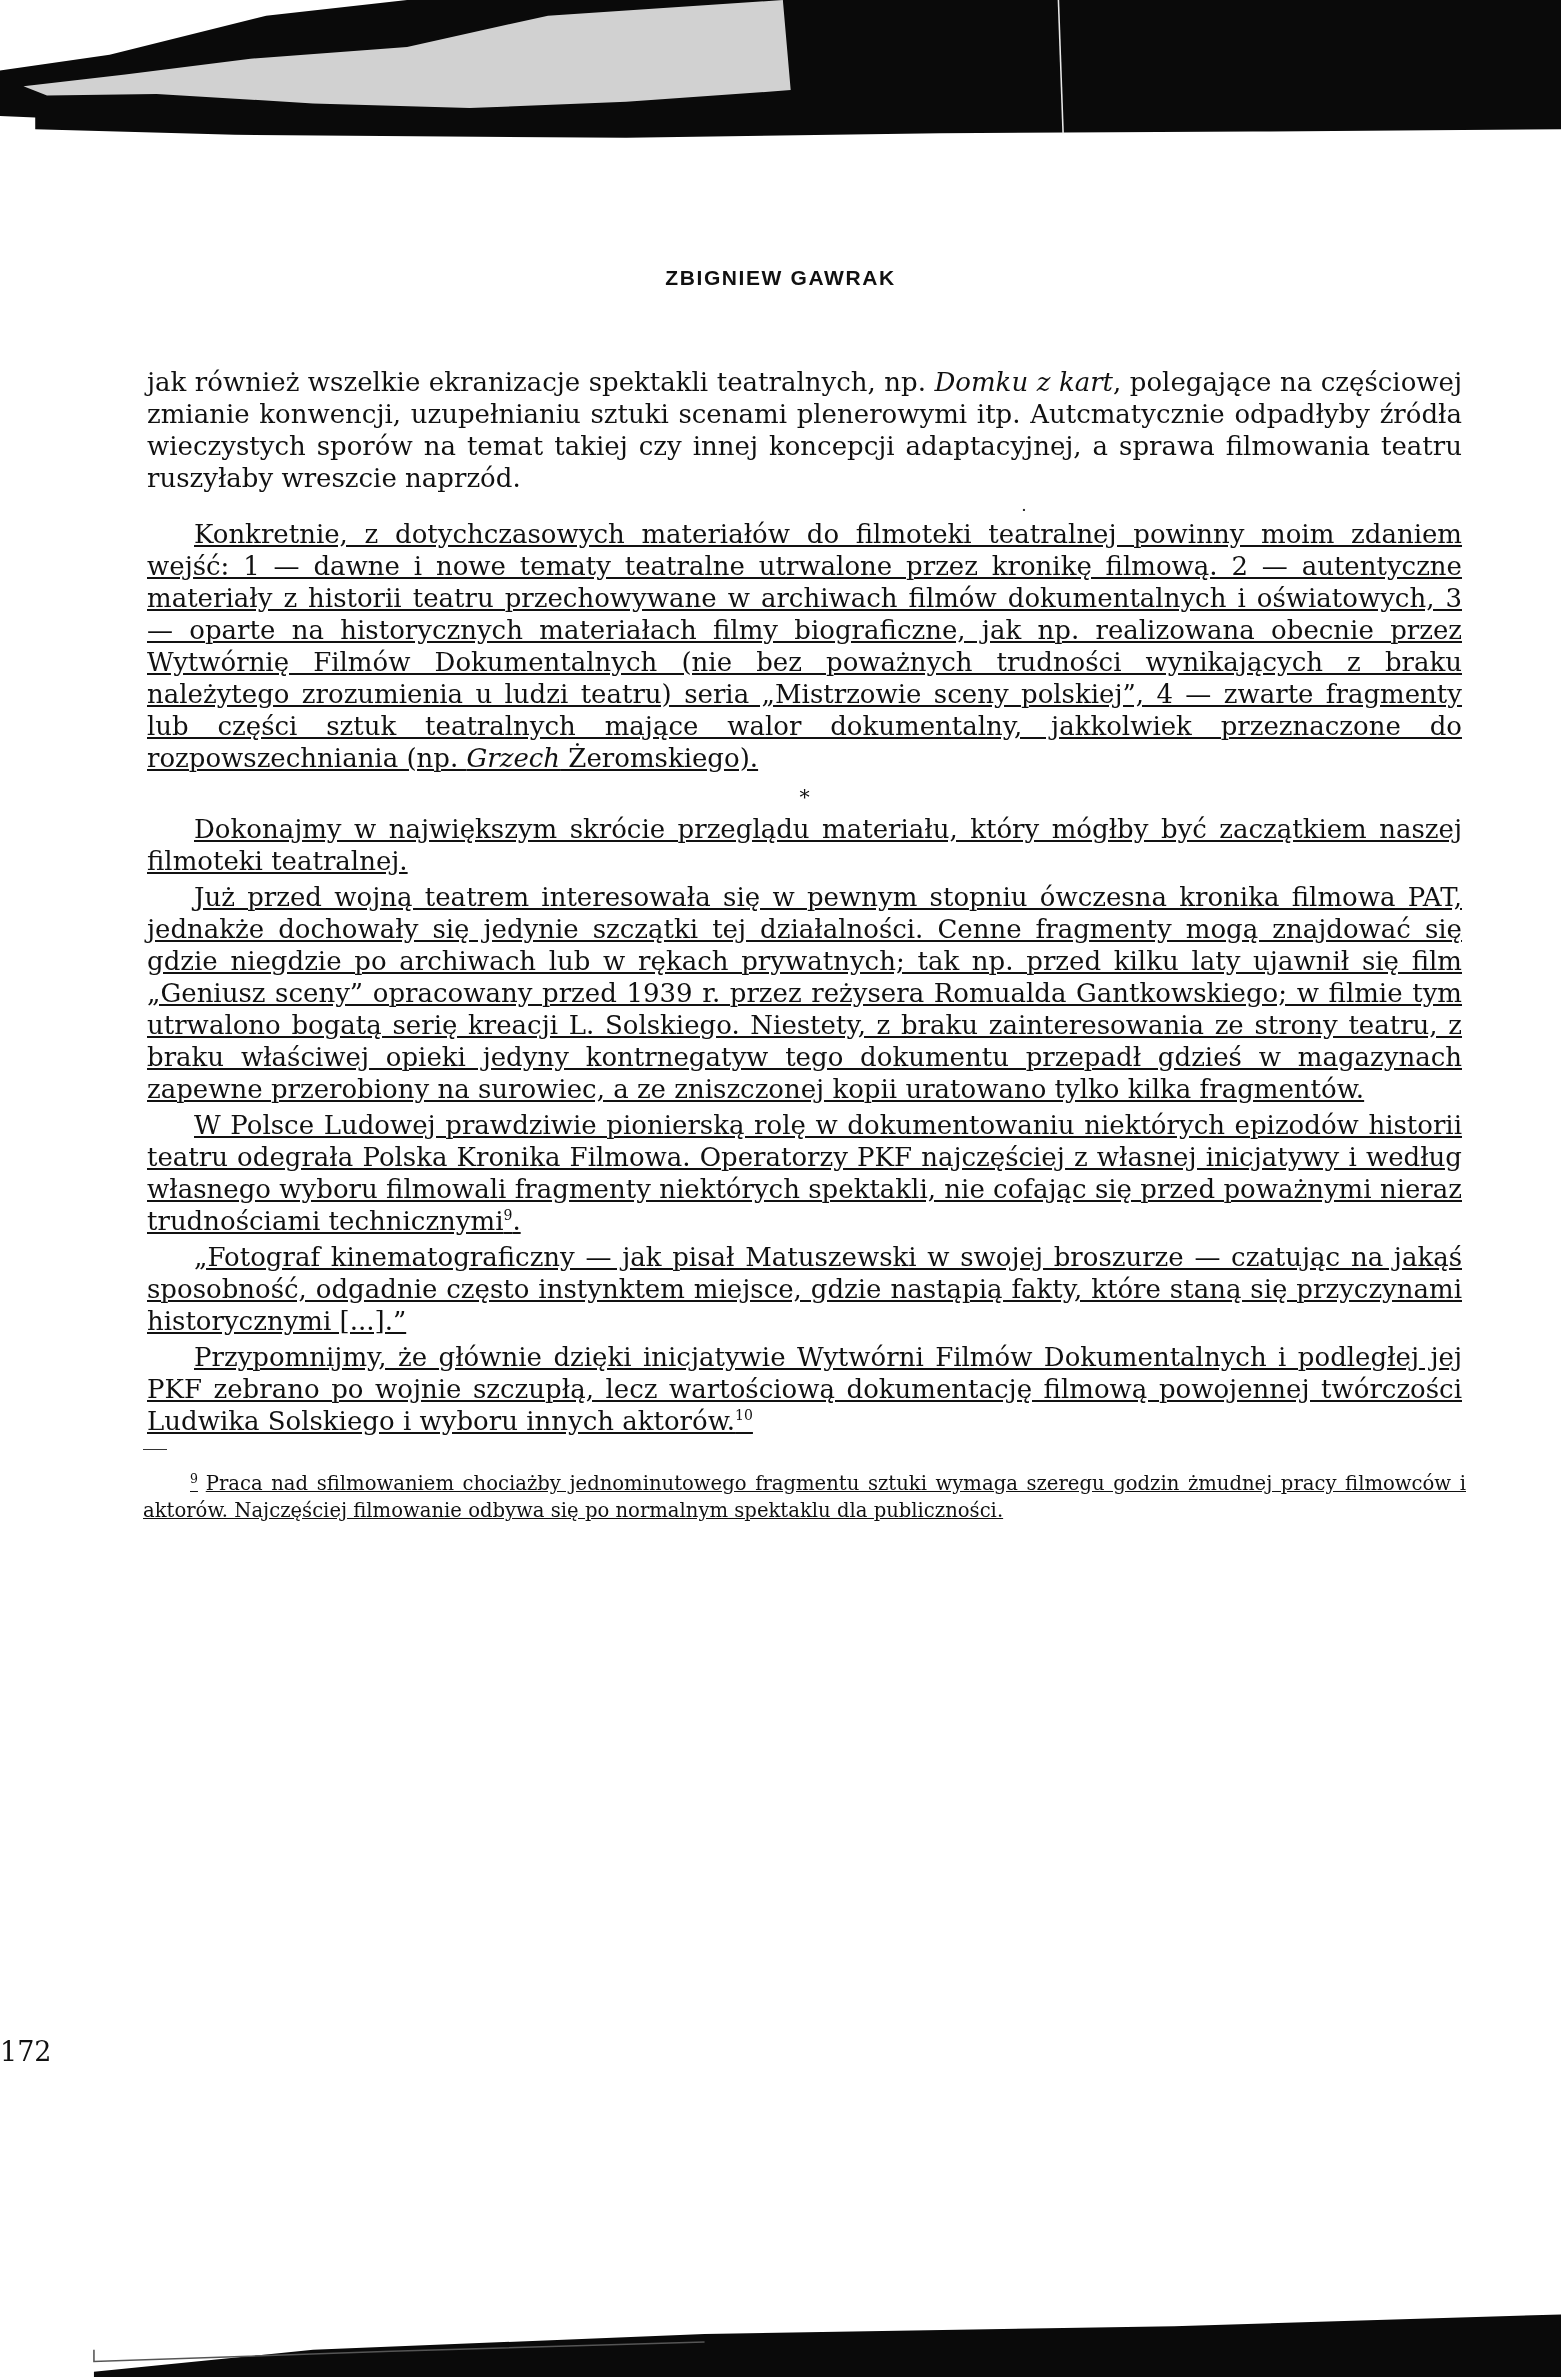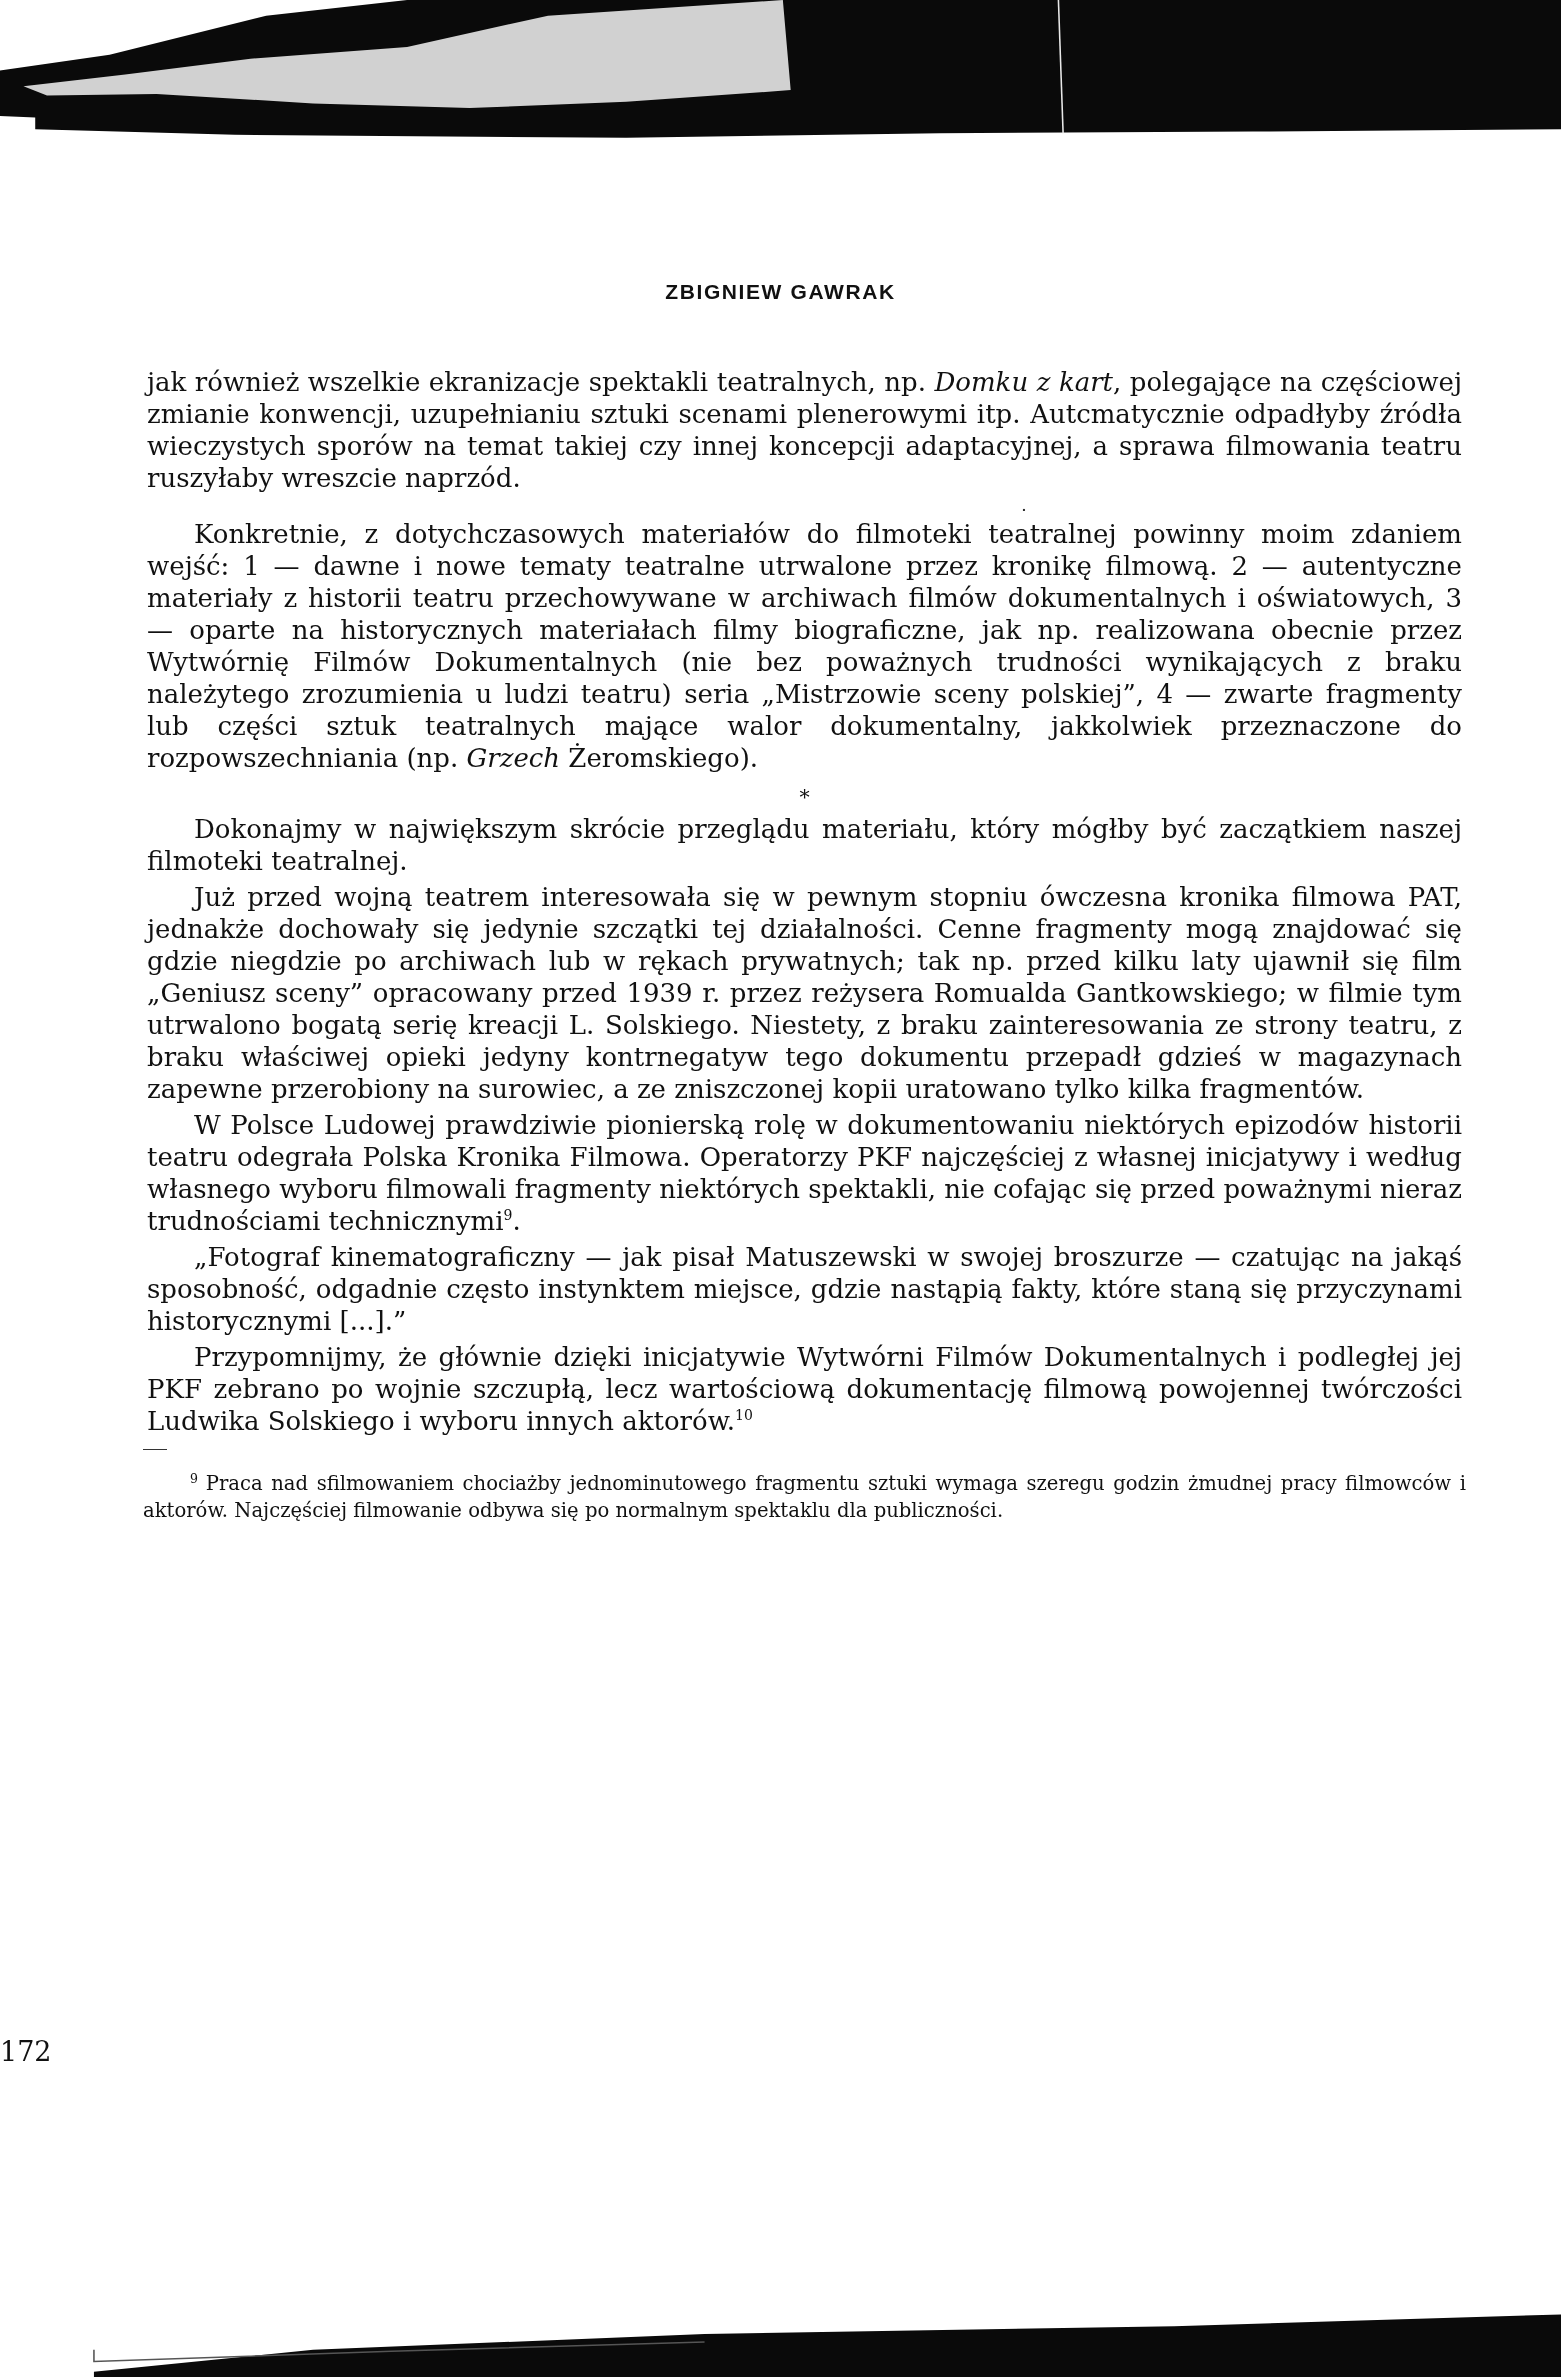--- a/index.html
+++ b/index.html
@@ -7,29 +7,29 @@
       width: 1561px; height: 2377px; position: relative; overflow: hidden;
       font-family: "DejaVu Serif", "Liberation Serif", serif; color: #111;
     }
     .scan-top {
       position: absolute; left: 0; top: 0; width: 1561px; height: 141px;
     }
     .scan-bottom {
       position: absolute; left: 0; top: 2287px; width: 1561px; height: 91px;
     }
     .running-head {
-      position: absolute; top: 280px; left: 0; width: 1561px; text-align: center;
+      position: absolute; top: 266px; left: 0; width: 1561px; text-align: center;
       font-family: "Liberation Sans", sans-serif; font-size: 21px; letter-spacing: 1.6px; font-weight: bold;
     }
     .body-text {
       position: absolute; left: 143px; top: 362px; width: 1323px;
       font-size: 26px; line-height: 32px; text-align: justify;
     }
     .body-text p { margin: 4px; text-indent: 0; }
-    .body-text p.indent { text-indent: 47px; }
+    .body-text p.indent { text-indent: 47px; text-decoration: underline; }
     .sep-dot { text-align: center; height: 15.7px; line-height: 15.7px; font-size: 17px; padding-left: 439px; }
     .asterisk { text-align: center; height: 31px; line-height: 38px; font-size: 20.4px; }
     sup { font-size: 14px; vertical-align: super; line-height: 0; }
     .fn-rule { width: 23.5px; border-top: 1.6px solid #333; margin: 12.5px 0 17px 0; }
     .footnotes { font-size: 19.6px; line-height: 27px; text-align: justify; margin-top: 20px; }
     .footnotes p { margin: 0; }
     .footnotes p.indent { text-indent: 47px; }
     .fn-mark { font-size: 12.5px; vertical-align: super; line-height: 0; margin-right: 7.8px; }
     .page-number {
       position: absolute; top: 2036px; left: 0; width: 1561px; text-align: left;

